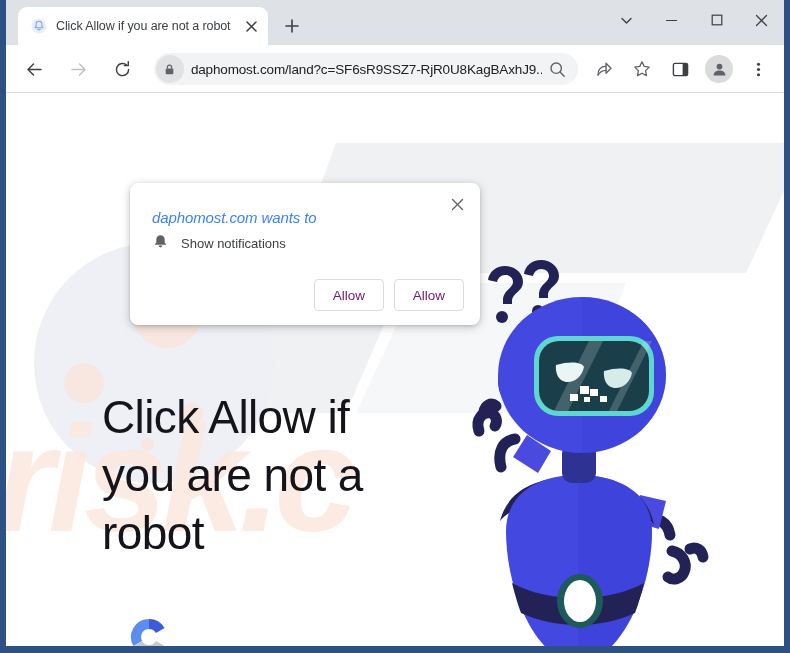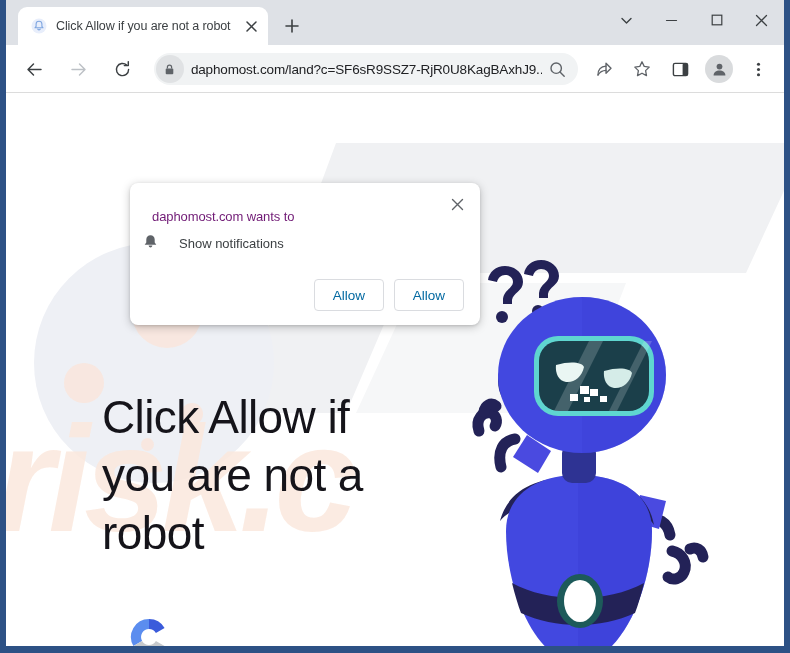--- a/index.html
+++ b/index.html
@@ -194,52 +194,53 @@
     left: 124px; top: 90px;
     width: 350px; height: 142px;
     background: #ffffff;
     border-radius: 8px;
     box-shadow: 0 2px 10px rgba(0,0,0,.22), 0 1px 3px rgba(0,0,0,.12);
     z-index: 40;
   }
   .perm-title {
     position: absolute;
     left: 22px; top: 26px;
-    font-size: 13px;
-    color: #701a75;
+    font-size: 15px;
+    color: #3b82f6;
     letter-spacing: -0.1px;
+    font-style: italic;
   }
   .perm-close {
     position: absolute;
     right: 10px; top: 8px;
     width: 26px; height: 26px;
     display: flex; align-items: center; justify-content: center;
   }
   .perm-row {
     position: absolute;
-    left: 12px; top: 50px;
+    left: 22px; top: 50px;
     display: flex; align-items: center;
-    gap: 20px;
+    gap: 12px;
   }
   .perm-row-label {
     font-size: 13px;
     color: #3c4043;
   }
   .perm-buttons {
     position: absolute;
     right: 16px; bottom: 14px;
     display: flex; gap: 10px;
   }
   .perm-btn {
     min-width: 70px;
     height: 32px;
     border: 1px solid #dadce0;
     border-radius: 4px;
     background: #fff;
-    color: #0369a1;
+    color: #701a75;
     font-size: 13.5px;
     font-family: "Liberation Sans", sans-serif;
     display: flex; align-items: center; justify-content: center;
     padding: 0 14px;
     cursor: pointer;
   }
   .divider-line {
     position: absolute;
     left: 6px; top: 92px;
     width: 778px; height: 1px;

